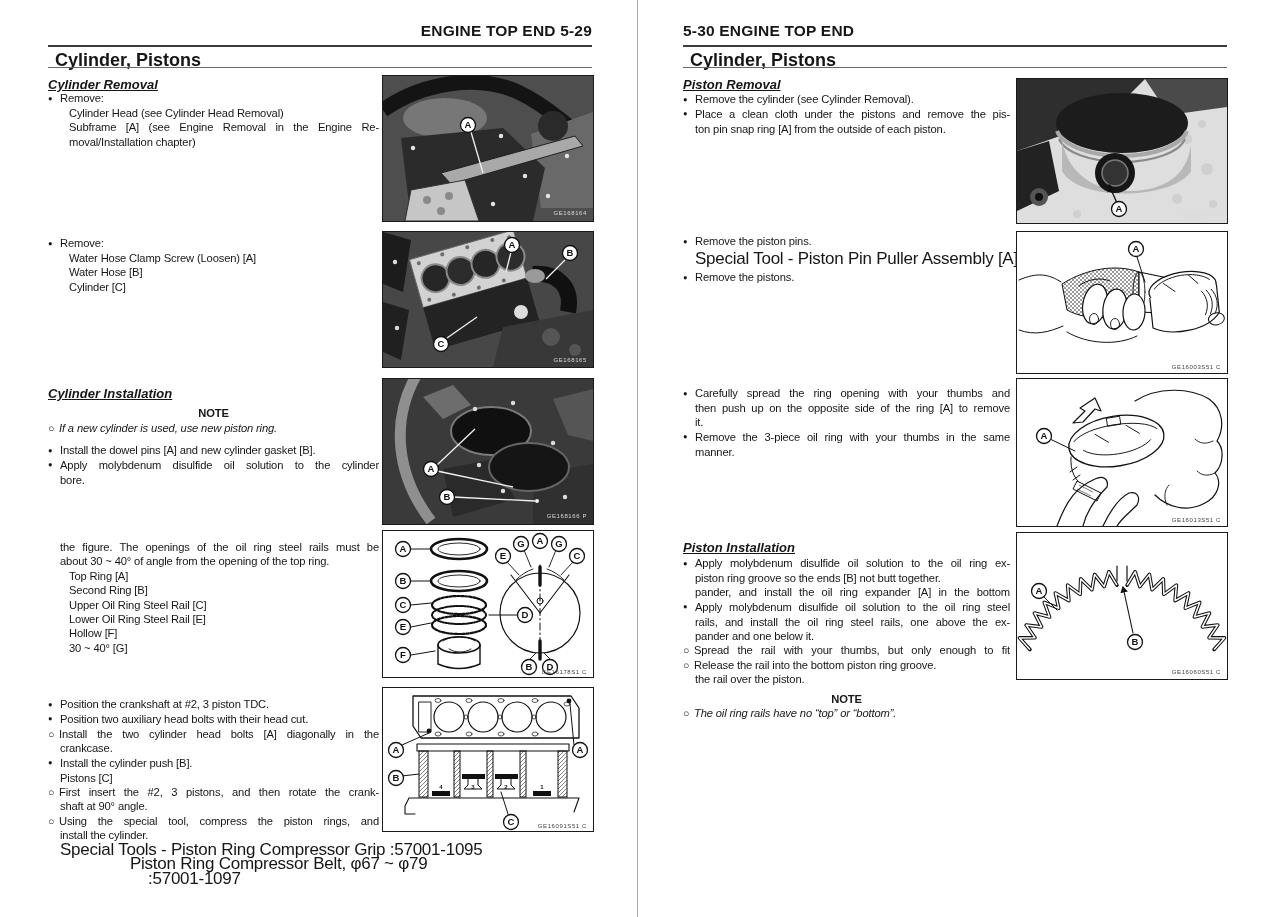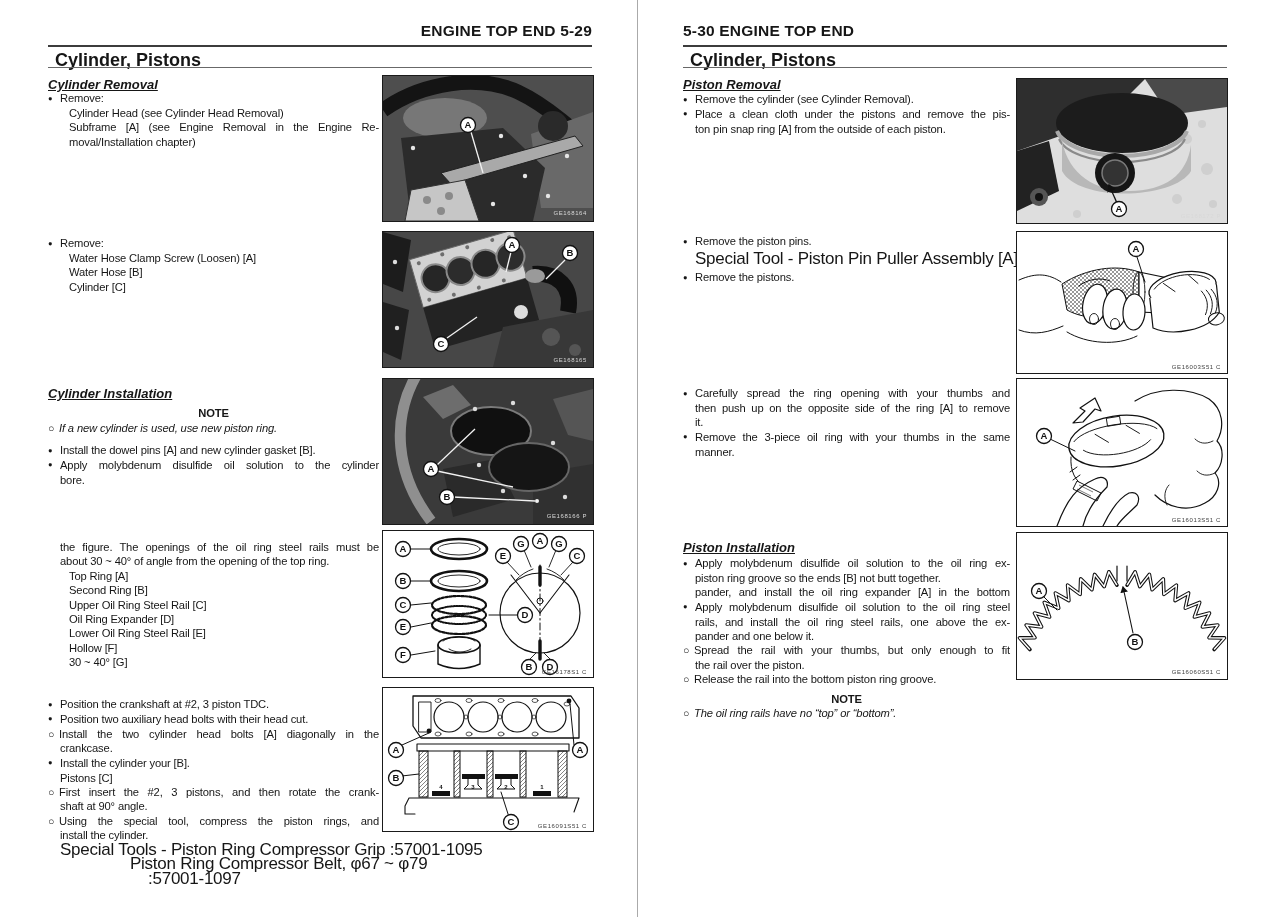--- a/index.html
+++ b/index.html
@@ -81,32 +81,31 @@
     <div class="ln bl j">Apply molybdenum disulfide oil solution to the cylinder</div>
     <div class="ln hg">bore.</div>
   </div>
 
   <div class="blk" style="top:540px;">
     <div class="ln hg j">the figure.  The openings of the oil ring steel rails must be</div>
     <div class="ln hg">about 30 ~ 40° of angle from the opening of the top ring.</div>
     <div class="ln ind">Top Ring [A]</div>
     <div class="ln ind">Second Ring [B]</div>
     <div class="ln ind">Upper Oil Ring Steel Rail [C]</div>
-    <div class="ln ind">Oil Ring Expander [D]</div>
     <div class="ln ind">Lower Oil Ring Steel Rail [E]</div>
     <div class="ln ind">Hollow [F]</div>
     <div class="ln ind">30 ~ 40° [G]</div>
   </div>
 
   <div class="blk" style="top:697px;">
     <div class="ln bl">Position the crankshaft at #2, 3 piston TDC.</div>
     <div class="ln bl">Position two auxiliary head bolts with their head cut.</div>
     <div class="ln cl j">Install the two cylinder head bolts [A] diagonally in the</div>
     <div class="ln hg">crankcase.</div>
-    <div class="ln bl">Install the cylinder your [B].</div>
+    <div class="ln bl">Install the cylinder push [B].</div>
     <div class="ln hg">Pistons [C]</div>
     <div class="ln cl j">First insert the #2, 3 pistons, and then rotate the crank-</div>
     <div class="ln hg">shaft at 90° angle.</div>
     <div class="ln cl j">Using the special tool, compress the piston rings, and</div>
     <div class="ln hg">install the cylinder.</div>
   </div>
 
   <div class="blk" style="top:843px;width:520px;">
     <div class="ln tl tl1">Special Tools - Piston Ring Compressor Grip :57001-1095</div>
     <div class="ln tl tl2">Piston Ring Compressor Belt, φ67 ~ φ79</div>
@@ -430,22 +429,22 @@
   <div class="hsub" style="top:540px;">Piston Installation</div>
 
   <div class="blk" style="top:556px;">
     <div class="ln bl j">Apply molybdenum disulfide oil solution to the oil ring ex-</div>
     <div class="ln hg">piston ring groove so the ends [B] not butt together.</div>
     <div class="ln hg j">pander, and install the oil ring expander [A] in the bottom</div>
     <div class="ln bl j">Apply molybdenum disulfide oil solution to the oil ring steel</div>
     <div class="ln hg j">rails, and install the oil ring steel rails, one above the ex-</div>
     <div class="ln hg">pander and one below it.</div>
     <div class="ln cl j">Spread the rail with your thumbs, but only enough to fit</div>
+    <div class="ln cl">Release the rail into the bottom piston ring groove.</div>
     <div class="ln hg">the rail over the piston.</div>
-    <div class="ln cl">Release the rail into the bottom piston ring groove.</div>
   </div>
 
   <div class="blk ctr" style="top:692px;">NOTE</div>
   <div class="blk" style="top:706px;">
     <div class="ln cl it">The oil ring rails have no “top” or “bottom”.</div>
   </div>
 
   <div class="fig" style="left:333px;top:78px;width:210px;height:144px;">
     <svg viewBox="0 0 210 144" width="210" height="144">
       <defs>

